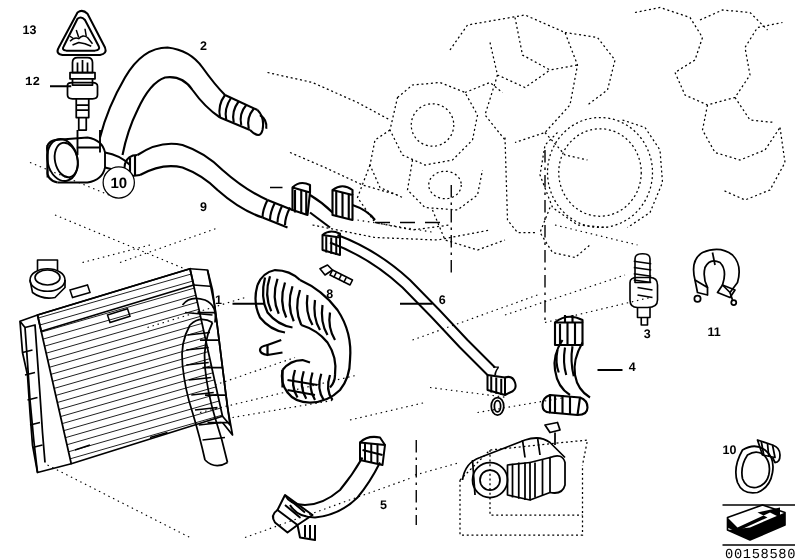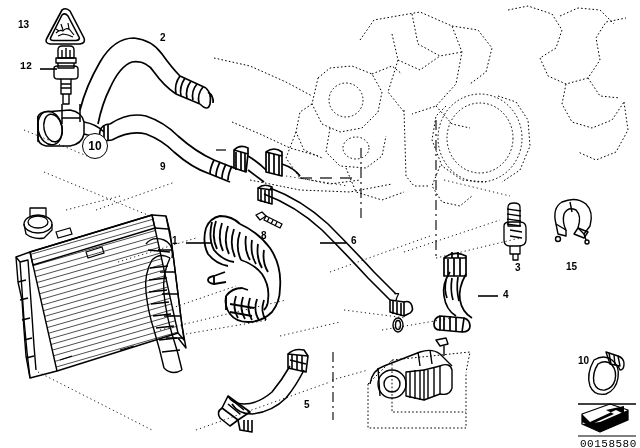--- a/index.html
+++ b/index.html
@@ -466,21 +466,21 @@
   <span class="lbl" style="left:160px; top:33px;">2</span>
   <span class="lbl" style="left:18px;  top:20px;">13</span>
   <span class="lbl" style="left:20px;  top:62px;font-family:Liberation Mono, monospace;">12</span>
   <span class="lbl" style="left:160px; top:162px;">9</span>
   <span class="lbl" style="left:172px; top:236px;">1</span>
   <span class="lbl" style="left:261px; top:231px;">8</span>
   <span class="lbl" style="left:351px; top:236px;">6</span>
   <span class="lbl" style="left:394px; top:293px;">7</span>
   <span class="lbl" style="left:503px; top:290px;">4</span>
   <span class="lbl" style="left:515px; top:263px;">3</span>
-  <span class="lbl" style="left:566px; top:262px;">15</span>
+  <span class="lbl" style="left:566px; top:262px;">11</span>
   <span class="lbl" style="left:304px; top:400px;">5</span>
   <span class="lbl" style="left:578px; top:356px;">10</span>
 
   <div class="lbl-circ" style="left:82px; top:133px;">10</div>
 
   <span class="partno" style="left:580px; top:438px;">00158580</span>
 
 </div>
 
 </body></html>

